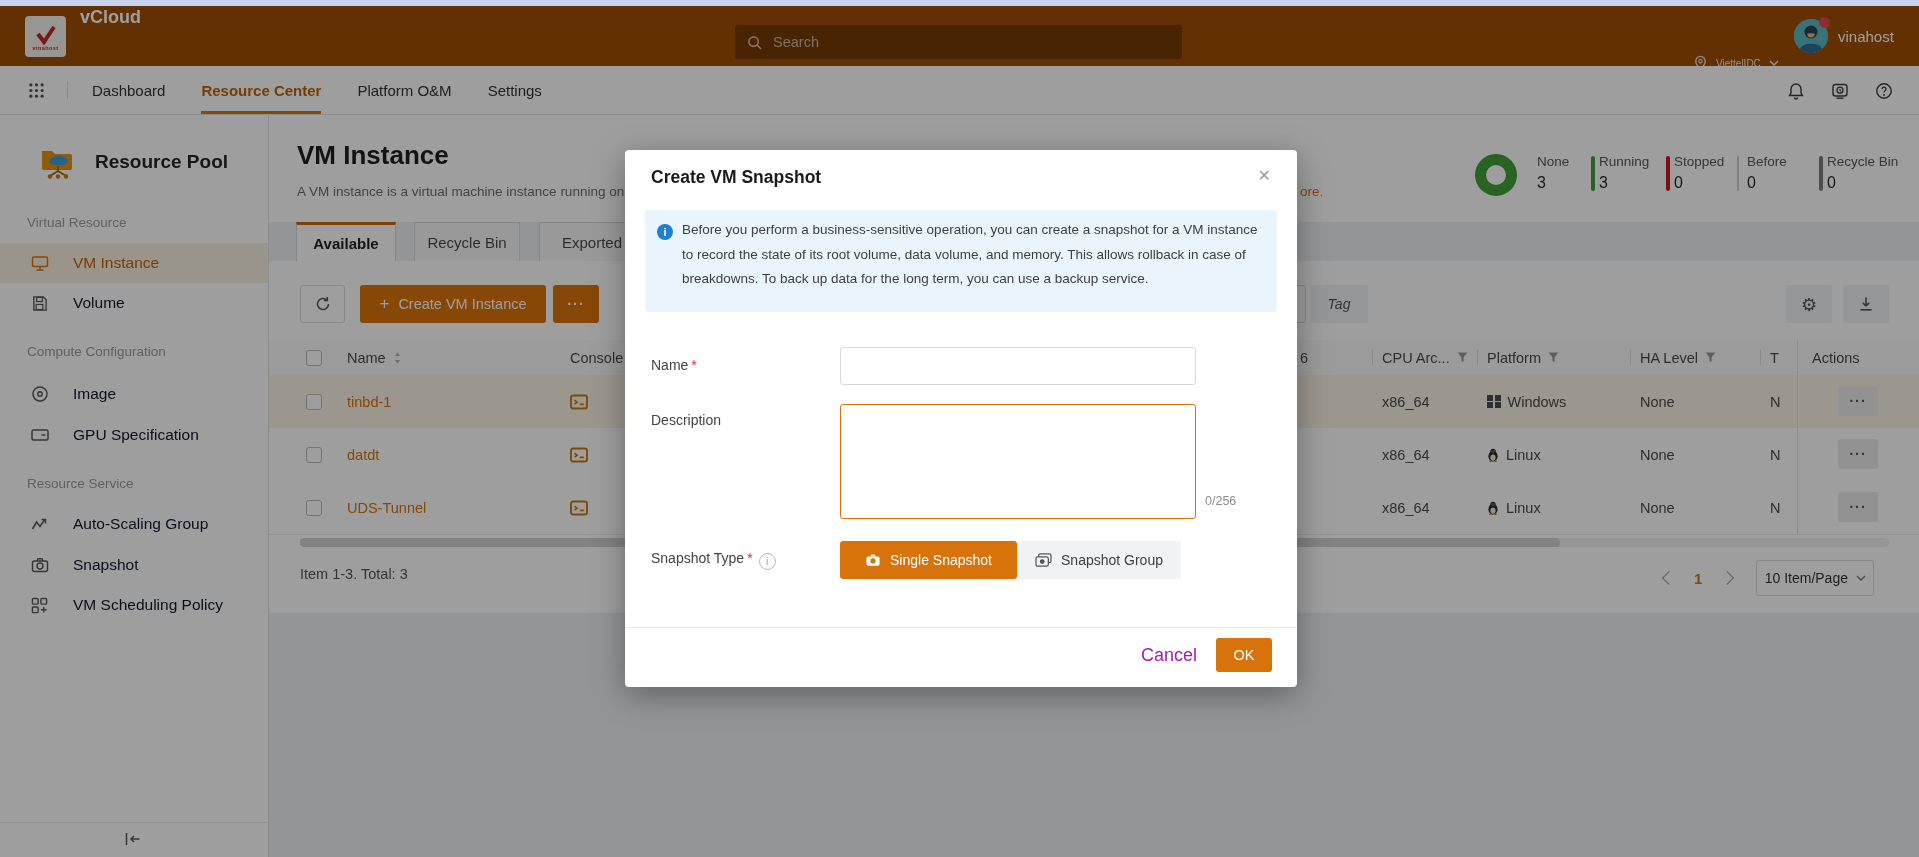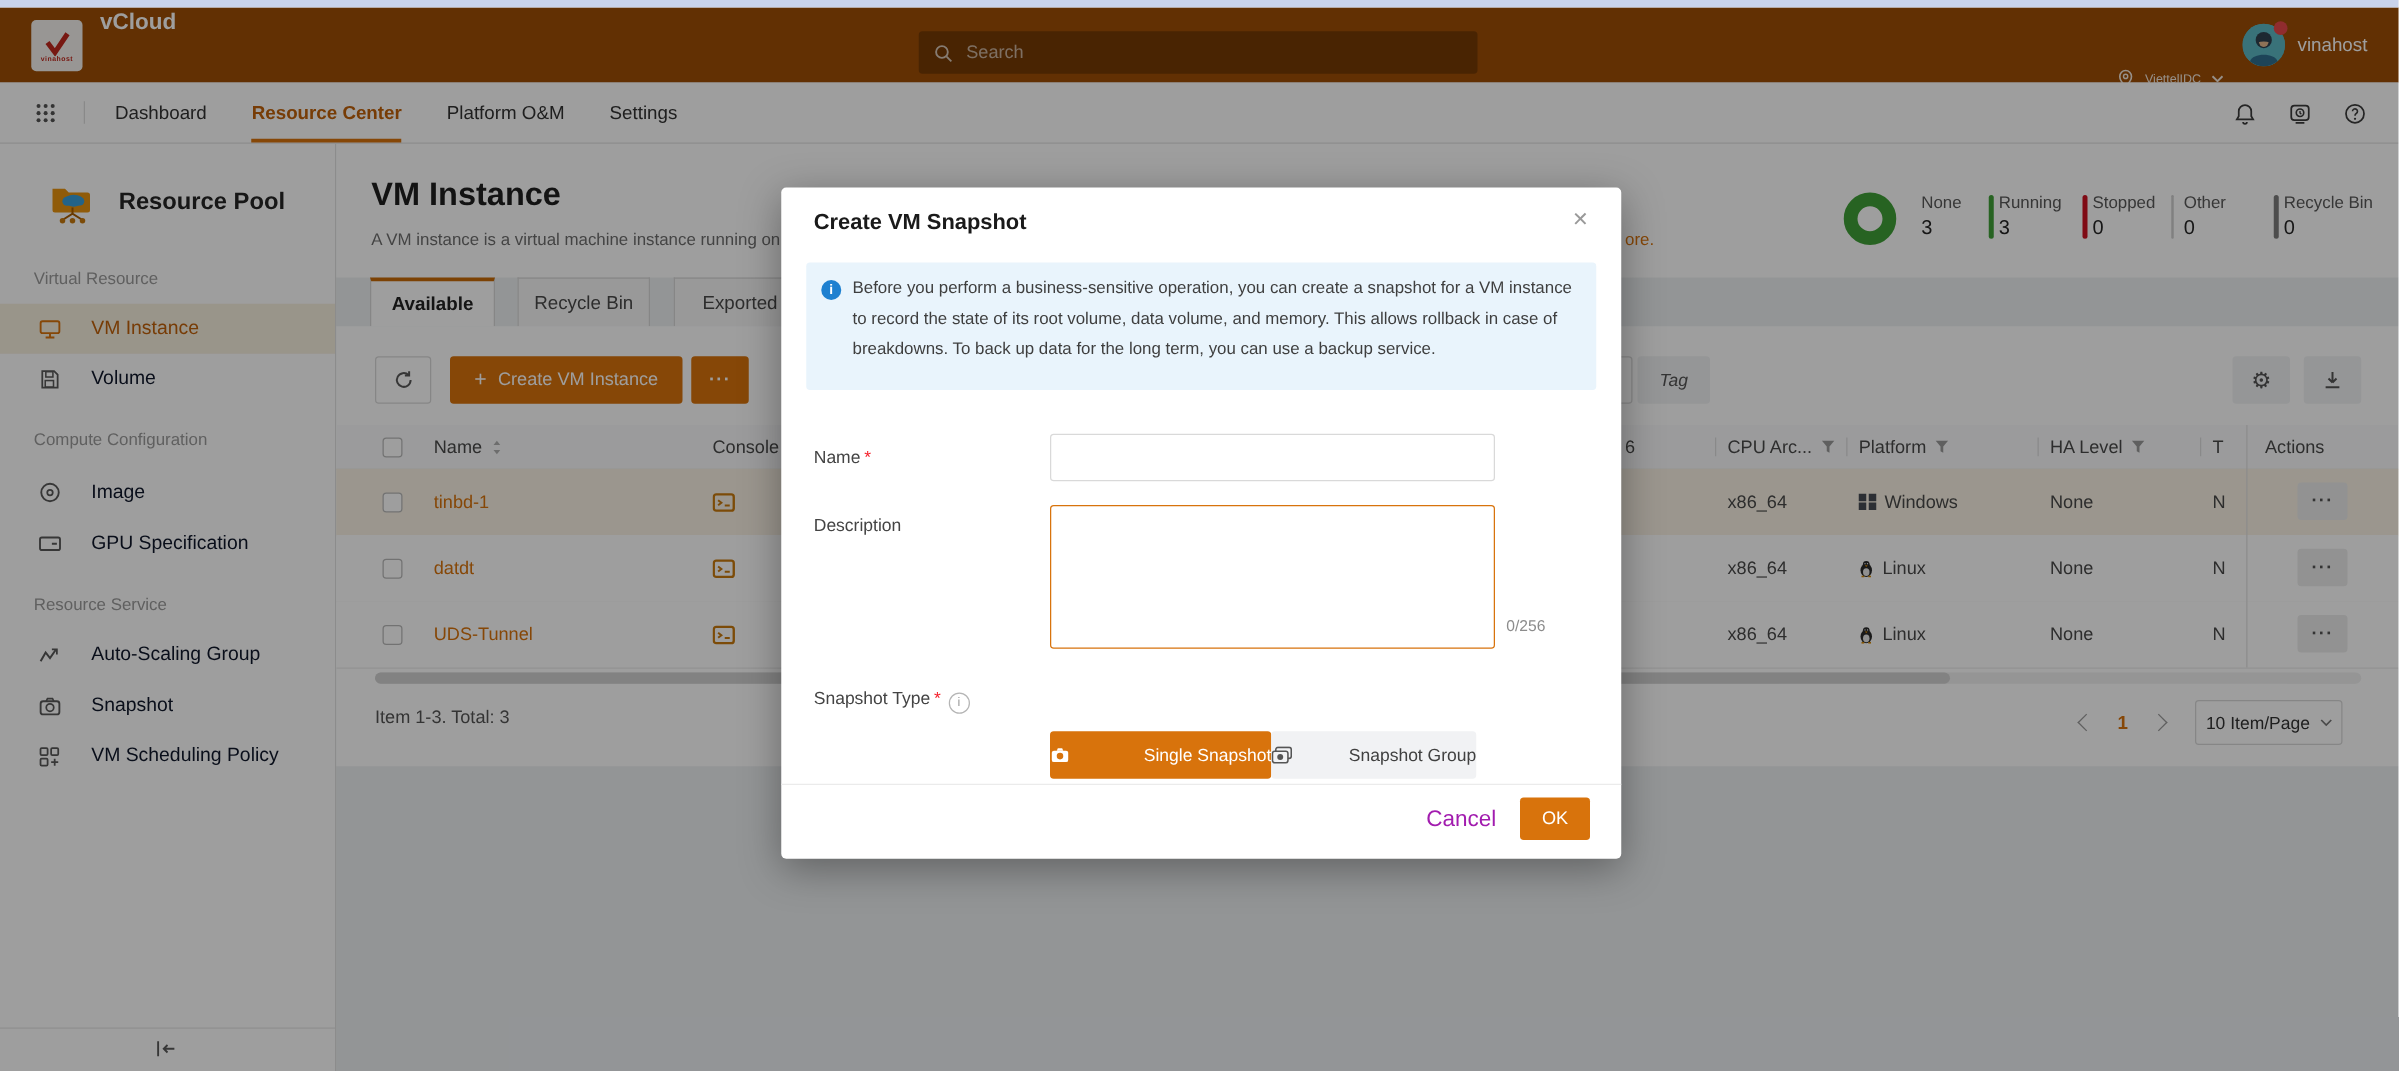--- a/index.html
+++ b/index.html
@@ -117,22 +117,22 @@
   .m-info-tx{position:absolute;left:37px;top:8px;width:580px;font-size:13.5px;line-height:24.5px;color:#3f3f3f;}
   .m-label{position:absolute;left:26px;font-size:14px;color:#444;}
   .req{color:#f5222d;margin-left:3px;}
   .m-input{position:absolute;left:215px;top:197px;width:356px;height:38px;border:1px solid #d9d9d9;border-radius:3px;
            box-sizing:border-box;outline:none;font-family:inherit;font-size:14px;padding:0 10px;}
   .m-textarea{position:absolute;left:215px;top:254px;width:356px;height:115px;border:1px solid #d8730c;border-radius:3px;
               box-sizing:border-box;outline:none;resize:none;font-family:inherit;font-size:14px;padding:8px 10px;}
   .m-counter{position:absolute;left:580px;top:344px;font-size:12.5px;color:#8c8c8c;}
   .type-help{display:inline-flex;width:15px;height:15px;border:1px solid #b5b5b5;border-radius:50%;color:#9a9a9a;
              font-size:10px;align-items:center;justify-content:center;margin-left:6px;vertical-align:-2px;font-style:normal;}
-  .m-btn{position:absolute;top:391px;height:38px;border-radius:3px;display:flex;align-items:center;justify-content:space-between;
-         gap:9px;font-size:14px;cursor:pointer;box-sizing:border-box;margin-top:44px;}
+  .m-btn{position:absolute;top:391px;height:38px;border-radius:3px;display:flex;align-items:center;justify-content:center;
+         gap:9px;font-size:14px;cursor:pointer;box-sizing:border-box;}
   .m-btn.sel{left:215px;width:177px;background:#d8730c;color:#fff;}
   .m-btn.unsel{left:392px;width:164px;background:#f1f2f4;color:#404040;}
   .m-footer{position:absolute;left:0;right:0;top:477px;height:60px;border-top:1px solid #ebebeb;}
   .m-cancel{position:absolute;left:516px;top:495px;font-size:18px;color:#a21caf;cursor:pointer;}
   .m-ok{position:absolute;left:591px;top:488px;width:56px;height:34px;background:#d8730c;color:#fff;border-radius:3px;
         display:flex;align-items:center;justify-content:center;font-size:14.5px;cursor:pointer;}
   .ujs{font-family:"DejaVu Sans",sans-serif;font-size:18px;}
 </style>
 </head>
 <body>
@@ -337,21 +337,21 @@
       <div class="lb">Running</div>
       <div class="vl">3</div>
     </div>
     <div class="stat-bar" style="left:1397px;background:#cf1322"></div>
     <div class="stat" style="left:1405px">
       <div class="lb">Stopped</div>
       <div class="vl">0</div>
     </div>
     <div class="stat-bar" style="left:1468px;background:#cfcfcf;width:2px"></div>
     <div class="stat" style="left:1478px">
-      <div class="lb">Other</div>
+      <div class="lb">Before</div>
       <div class="vl">0</div>
     </div>
     <div class="stat-bar" style="left:1550px;background:#7d7d7d"></div>
     <div class="stat" style="left:1558px">
       <div class="lb">Recycle Bin</div>
       <div class="vl">0</div>
     </div>
   </div>
 
   <div class="tabs">

